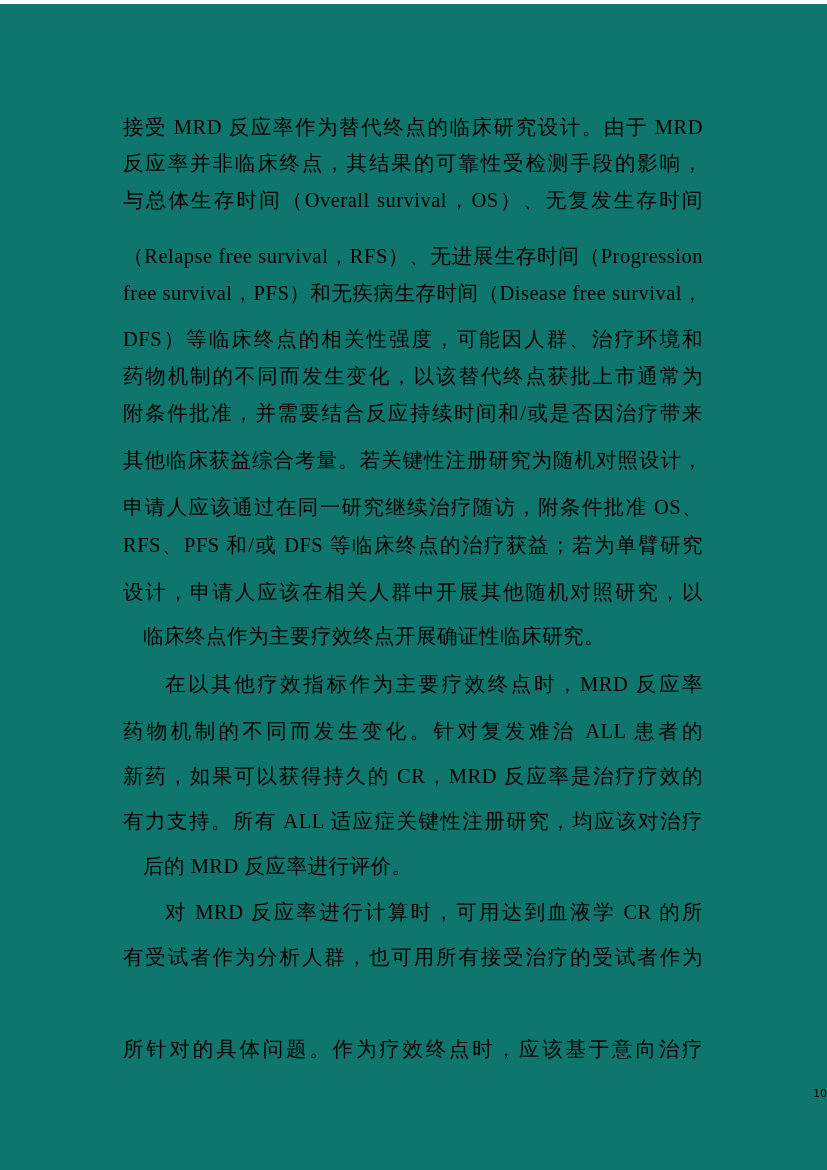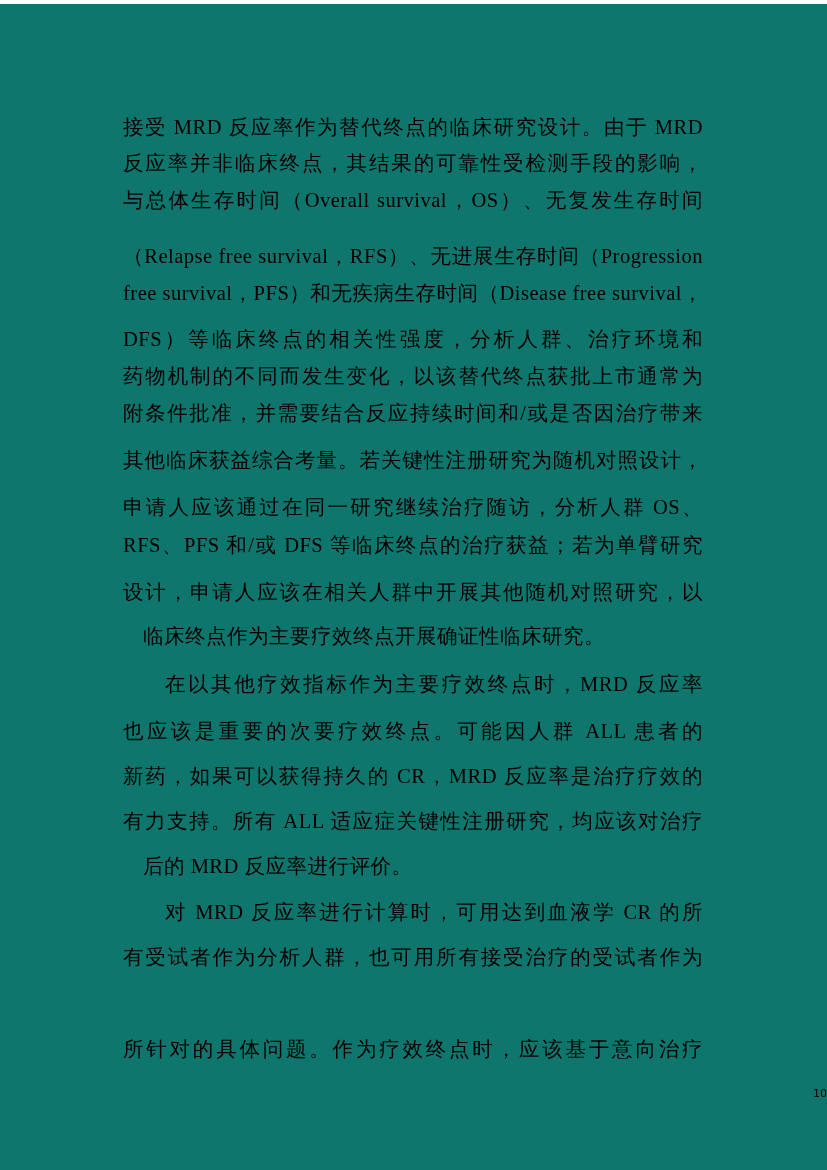--- a/index.html
+++ b/index.html
@@ -15,30 +15,30 @@
 </style>
 </head>
 <body>
 
 <div class="page">
   <div class="line" style="top:108px">接受 MRD 反应率作为替代终点的临床研究设计。由于 MRD</div>
   <div class="line" style="top:144px">反应率并非临床终点，其结果的可靠性受检测手段的影响，</div>
   <div class="line" style="top:181px">与总体生存时间（Overall survival，OS）、无复发生存时间</div>
   <div class="line" style="top:237px">（Relapse free survival，RFS）、无进展生存时间（Progression</div>
   <div class="line" style="top:274px">free survival，PFS）和无疾病生存时间（Disease free survival，</div>
-  <div class="line" style="top:320px">DFS）等临床终点的相关性强度，分析人群、治疗环境和</div>
+  <div class="line" style="top:320px">DFS）等临床终点的相关性强度，可能因人群、治疗环境和</div>
   <div class="line" style="top:357px">药物机制的不同而发生变化，以该替代终点获批上市通常为</div>
   <div class="line" style="top:394px">附条件批准，并需要结合反应持续时间和/或是否因治疗带来</div>
   <div class="line" style="top:441px">其他临床获益综合考量。若关键性注册研究为随机对照设计，</div>
-  <div class="line" style="top:488px">申请人应该通过在同一研究继续治疗随访，分析人群 OS、</div>
+  <div class="line" style="top:488px">申请人应该通过在同一研究继续治疗随访，附条件批准 OS、</div>
   <div class="line" style="top:526px">RFS、PFS 和/或 DFS 等临床终点的治疗获益；若为单臂研究</div>
   <div class="line" style="top:573px">设计，申请人应该在相关人群中开展其他随机对照研究，以</div>
   <div class="line last" style="top:617px">临床终点作为主要疗效终点开展确证性临床研究。</div>
   <div class="line indent" style="top:665px">在以其他疗效指标作为主要疗效终点时，MRD 反应率</div>
-  <div class="line" style="top:712px">也应该是重要的次要疗效终点。可能因人群 ALL 患者的</div>
+  <div class="line" style="top:712px">药物机制的不同而发生变化。针对复发难治 ALL 患者的</div>
   <div class="line" style="top:757px">新药，如果可以获得持久的 CR，MRD 反应率是治疗疗效的</div>
   <div class="line" style="top:802px">有力支持。所有 ALL 适应症关键性注册研究，均应该对治疗</div>
   <div class="line last" style="top:847px">后的 MRD 反应率进行评价。</div>
   <div class="line indent" style="top:893px">对 MRD 反应率进行计算时，可用达到血液学 CR 的所</div>
   <div class="line" style="top:938px">有受试者作为分析人群，也可用所有接受治疗的受试者作为</div>
   <div class="line" style="top:1030px">所针对的具体问题。作为疗效终点时，应该基于意向治疗</div>
 
   <div class="page-number">10</div>
 </div>
 

